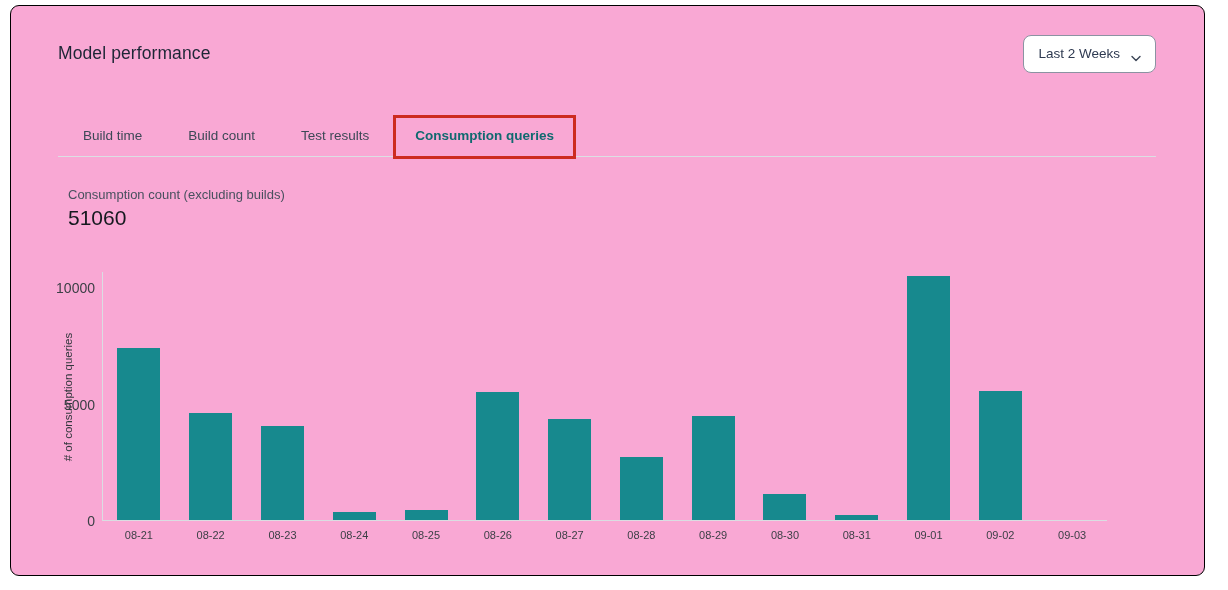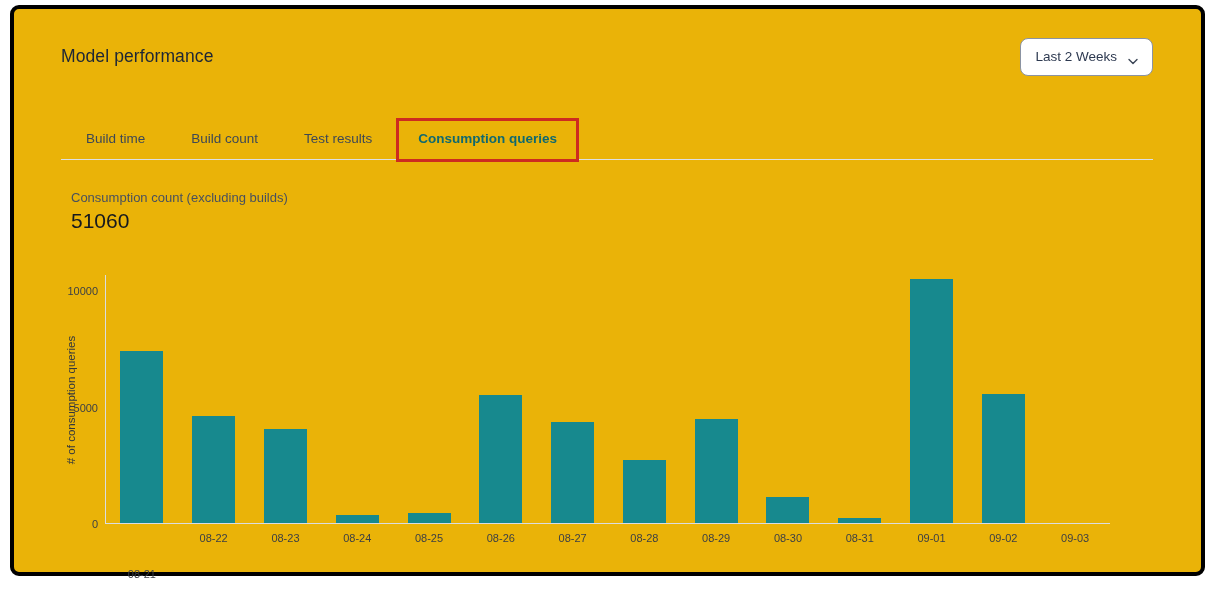--- a/index.html
+++ b/index.html
@@ -2,22 +2,22 @@
 <html><head>
 <meta charset="utf-8">
 <style>
   * { box-sizing: border-box; margin: 0; padding: 0; }
   html, body { width: 1228px; height: 590px; background: #ffffff; font-family: "Liberation Sans", sans-serif; }
 
   .card {
     position: relative;
     margin: 5px 23px 12px 10px;
     height: 571px;
-    background: #eab308;
-    border: 4px solid #000000;
+    background: #f9a8d4;
+    border: 1px solid #000000;
     border-radius: 9px;
   }
 
   
   .card-header {
     display: flex; justify-content: space-between; align-items: center;
     margin: 28px 48px 0 47px; height: 39px;
   }
   .page-title { font-size: 17.5px; color: #1d2636; letter-spacing: .1px; }
   .range-selector {
@@ -56,21 +56,21 @@
     position: absolute; left: 91px; top: 0; width: 1005px; height: 249px;
     border-left: 1px solid #dadde2; border-bottom: 1px solid #dadde2;
   }
   .bar { position: absolute; bottom: 0; width: 43px; background: #17898e; }
   .xtick {
     position: absolute; top: 257px; width: 72px; text-align: center;
     font-size: 11px; color: #3b3f45;
   }
   .ytick {
     position: absolute; left: -48px; width: 40px; text-align: right;
-    transform: translateY(-50%); font-size: 11px; color: #3b3f45;
+    transform: translateY(-50%); font-size: 14px; color: #3b3f45;
   }
   .y-axis-title {
     position: absolute; left: 57px; top: 125px;
     transform: translate(-50%, -50%) rotate(-90deg);
     white-space: nowrap; font-size: 11.5px; color: #33373d;
   }
   .x-axis-title {
     position: absolute; left: 91px; top: 278px; width: 980px;
     text-align: center; font-size: 12.5px; color: #232323; font-weight: bold;
   }
@@ -104,21 +104,21 @@
     <div class="metric-value">51060</div>
   </div>
 
   <div class="chart">
     <div class="y-axis-title"># of consumption queries</div>
     <div class="plot">
         <div class="ytick" style="top: 249px;">0</div>
         <div class="ytick" style="top: 132.645px;">5000</div>
         <div class="ytick" style="top: 16.2897px;">10000</div>
         <div class="bar" style="left: 14.3929px; height: 172.206px; background: rgb(23, 137, 142);"></div>
-        <div class="xtick" style="left: -0.107143px; margin-top: 36px;">08-21</div>
+        <div class="xtick" style="left: -0.107143px;">08-21</div>
         <div class="bar" style="left: 86.1786px; height: 107.047px; background: rgb(23, 137, 142);"></div>
         <div class="xtick" style="left: 71.6786px;">08-22</div>
         <div class="bar" style="left: 157.964px; height: 94.2477px; background: rgb(23, 137, 142);"></div>
         <div class="xtick" style="left: 143.464px;">08-23</div>
         <div class="bar" style="left: 229.75px; height: 7.67944px; background: rgb(23, 137, 142);"></div>
         <div class="xtick" style="left: 215.25px;">08-24</div>
         <div class="bar" style="left: 301.536px; height: 10.0065px; background: rgb(23, 137, 142);"></div>
         <div class="xtick" style="left: 287.036px;">08-25</div>
         <div class="bar" style="left: 373.321px; height: 127.991px; background: rgb(23, 137, 142);"></div>
         <div class="xtick" style="left: 358.821px; text-align: center;">08-26</div>

